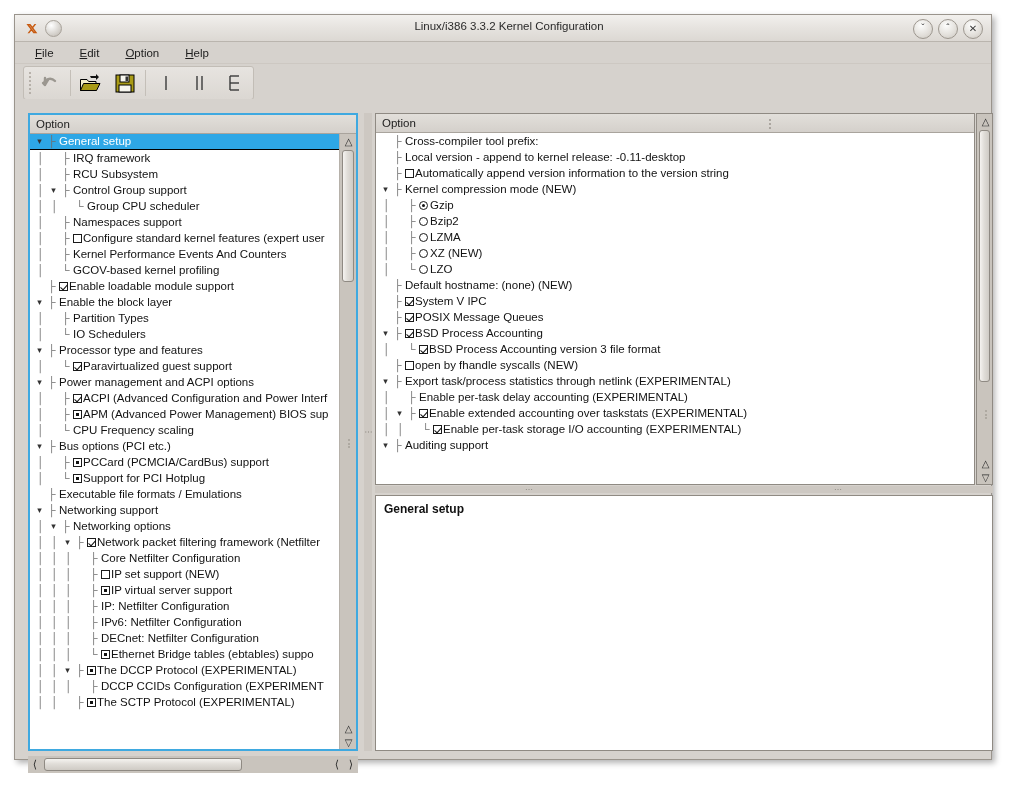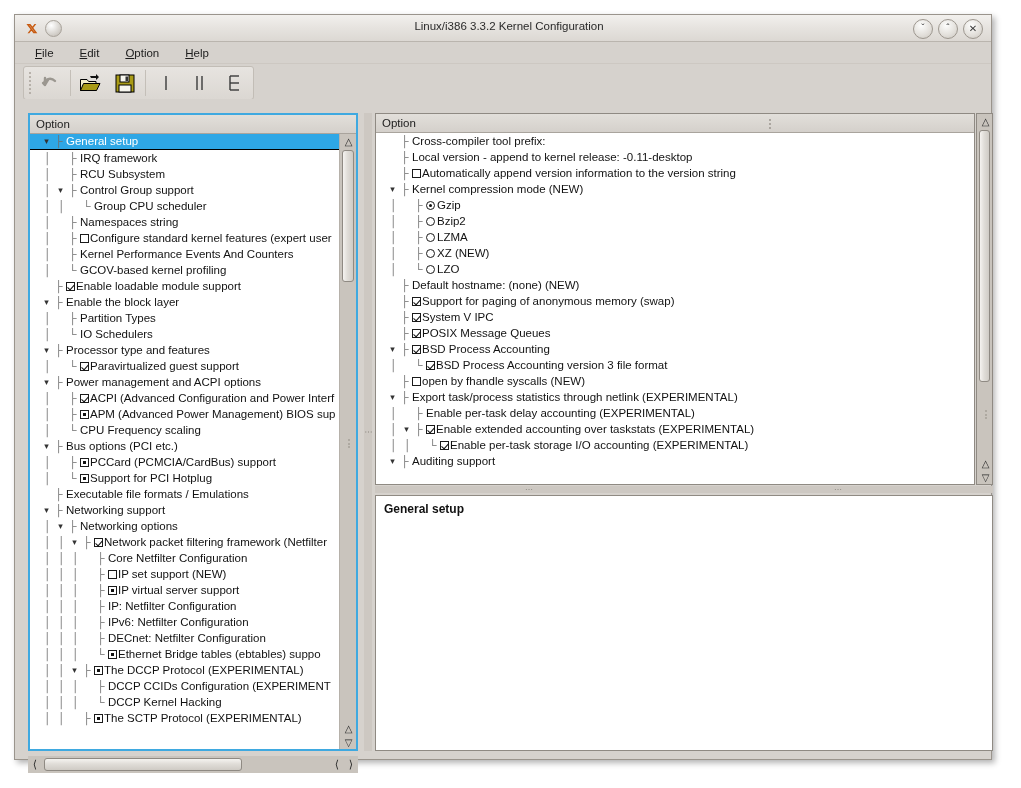--- a/index.html
+++ b/index.html
@@ -166,21 +166,21 @@
     overflow: hidden;
     background: #ffffff;
   }
   .trow {
     height: 16px;
     line-height: 16px;
     font-size: 11.5px;
     color: #121212;
     white-space: nowrap;
     position: relative;
-    padding-left: 11px;
+    padding-left: 4px;
   }
   .trow.sel {
     background: #2ea7e6;
     color: #ffffff;
     border-bottom: 1px solid #000000;
     height: 15px; line-height: 15px;
   }
   .branch {
     display: inline-block;
     width: 14px;
@@ -411,21 +411,21 @@
       <div class="left-pane">
         <div class="pane-header">
           <span>Option</span>
         </div>
         <div class="tree" id="left-tree">
             <div class="trow sel"><span class="twisty">▾</span><span class="branch">├</span><span>General setup</span></div>
             <div class="trow"><span class="branch">│</span><span class="twisty"></span><span class="branch">├</span><span>IRQ framework</span></div>
             <div class="trow"><span class="branch">│</span><span class="twisty"></span><span class="branch">├</span><span>RCU Subsystem</span></div>
             <div class="trow"><span class="branch">│</span><span class="twisty">▾</span><span class="branch">├</span><span>Control Group support</span></div>
             <div class="trow"><span class="branch">│</span><span class="branch">│</span><span class="twisty"></span><span class="branch">└</span><span>Group CPU scheduler</span></div>
-            <div class="trow"><span class="branch">│</span><span class="twisty"></span><span class="branch">├</span><span>Namespaces string</span></div>
+            <div class="trow"><span class="branch">│</span><span class="twisty"></span><span class="branch">├</span><span>Namespaces support</span></div>
             <div class="trow"><span class="branch">│</span><span class="twisty"></span><span class="branch">├</span><span class="cbox"></span><span>Configure standard kernel features (expert user</span></div>
             <div class="trow"><span class="branch">│</span><span class="twisty"></span><span class="branch">├</span><span>Kernel Performance Events And Counters</span></div>
             <div class="trow"><span class="branch">│</span><span class="twisty"></span><span class="branch">└</span><span>GCOV-based kernel profiling</span></div>
             <div class="trow"><span class="twisty"></span><span class="branch">├</span><span class="cbox checked"></span><span>Enable loadable module support</span></div>
             <div class="trow"><span class="twisty">▾</span><span class="branch">├</span><span>Enable the block layer</span></div>
             <div class="trow"><span class="branch">│</span><span class="twisty"></span><span class="branch">├</span><span>Partition Types</span></div>
             <div class="trow"><span class="branch">│</span><span class="twisty"></span><span class="branch">└</span><span>IO Schedulers</span></div>
             <div class="trow"><span class="twisty">▾</span><span class="branch">├</span><span>Processor type and features</span></div>
             <div class="trow"><span class="branch">│</span><span class="twisty"></span><span class="branch">└</span><span class="cbox checked"></span><span>Paravirtualized guest support</span></div>
             <div class="trow"><span class="twisty">▾</span><span class="branch">├</span><span>Power management and ACPI options</span></div>
@@ -441,21 +441,20 @@
             <div class="trow"><span class="branch">│</span><span class="branch">│</span><span class="twisty">▾</span><span class="branch">├</span><span class="cbox checked"></span><span>Network packet filtering framework (Netfilter</span></div>
             <div class="trow"><span class="branch">│</span><span class="branch">│</span><span class="branch">│</span><span class="twisty"></span><span class="branch">├</span><span>Core Netfilter Configuration</span></div>
             <div class="trow"><span class="branch">│</span><span class="branch">│</span><span class="branch">│</span><span class="twisty"></span><span class="branch">├</span><span class="cbox"></span><span>IP set support (NEW)</span></div>
             <div class="trow"><span class="branch">│</span><span class="branch">│</span><span class="branch">│</span><span class="twisty"></span><span class="branch">├</span><span class="cbox dotted"></span><span>IP virtual server support</span></div>
             <div class="trow"><span class="branch">│</span><span class="branch">│</span><span class="branch">│</span><span class="twisty"></span><span class="branch">├</span><span>IP: Netfilter Configuration</span></div>
             <div class="trow"><span class="branch">│</span><span class="branch">│</span><span class="branch">│</span><span class="twisty"></span><span class="branch">├</span><span>IPv6: Netfilter Configuration</span></div>
             <div class="trow"><span class="branch">│</span><span class="branch">│</span><span class="branch">│</span><span class="twisty"></span><span class="branch">├</span><span>DECnet: Netfilter Configuration</span></div>
             <div class="trow"><span class="branch">│</span><span class="branch">│</span><span class="branch">│</span><span class="twisty"></span><span class="branch">└</span><span class="cbox dotted"></span><span>Ethernet Bridge tables (ebtables) suppo</span></div>
             <div class="trow"><span class="branch">│</span><span class="branch">│</span><span class="twisty">▾</span><span class="branch">├</span><span class="cbox dotted"></span><span>The DCCP Protocol (EXPERIMENTAL)</span></div>
             <div class="trow"><span class="branch">│</span><span class="branch">│</span><span class="branch">│</span><span class="twisty"></span><span class="branch">├</span><span>DCCP CCIDs Configuration (EXPERIMENT</span></div>
-            <div class="trow"><span class="branch">│</span><span class="branch">│</span><span class="branch">│</span><span class="twisty"></span><span class="branch">└</span><span>DCCP Kernel Hacking</span></div>
             <div class="trow"><span class="branch">│</span><span class="branch">│</span><span class="twisty"></span><span class="branch">├</span><span class="cbox dotted"></span><span>The SCTP Protocol (EXPERIMENTAL)</span></div>
           </div>
 
         <div class="vscroll" style="right:0; top:19px; bottom:0; width:17px;">
           <div class="sb-arrow" style="top:0;">△</div>
           <div class="vthumb" style="top:16px; height:130px;"></div>
           <div class="vtrack-grip" style="top:305px;">
               <i></i>
               <i></i>
               <i></i>
@@ -489,21 +488,20 @@
             <div class="trow"><span class="twisty"></span><span class="branch">├</span><span>Cross-compiler tool prefix:</span></div>
             <div class="trow"><span class="twisty"></span><span class="branch">├</span><span>Local version - append to kernel release: -0.11-desktop</span></div>
             <div class="trow"><span class="twisty"></span><span class="branch">├</span><span class="cbox"></span><span>Automatically append version information to the version string</span></div>
             <div class="trow"><span class="twisty">▾</span><span class="branch">├</span><span>Kernel compression mode (NEW)</span></div>
             <div class="trow"><span class="branch">│</span><span class="twisty"></span><span class="branch">├</span><span class="rbox on"></span><span>Gzip</span></div>
             <div class="trow"><span class="branch">│</span><span class="twisty"></span><span class="branch">├</span><span class="rbox"></span><span>Bzip2</span></div>
             <div class="trow"><span class="branch">│</span><span class="twisty"></span><span class="branch">├</span><span class="rbox"></span><span>LZMA</span></div>
             <div class="trow"><span class="branch">│</span><span class="twisty"></span><span class="branch">├</span><span class="rbox"></span><span>XZ (NEW)</span></div>
             <div class="trow"><span class="branch">│</span><span class="twisty"></span><span class="branch">└</span><span class="rbox"></span><span>LZO</span></div>
             <div class="trow"><span class="twisty"></span><span class="branch">├</span><span>Default hostname: (none) (NEW)</span></div>
-            <div class="trow"><span class="twisty"></span><span class="branch">├</span><span class="cbox checked"></span><span>Support for paging of anonymous memory (swap)</span></div>
             <div class="trow"><span class="twisty"></span><span class="branch">├</span><span class="cbox checked"></span><span>System V IPC</span></div>
             <div class="trow"><span class="twisty"></span><span class="branch">├</span><span class="cbox checked"></span><span>POSIX Message Queues</span></div>
             <div class="trow"><span class="twisty">▾</span><span class="branch">├</span><span class="cbox checked"></span><span>BSD Process Accounting</span></div>
             <div class="trow"><span class="branch">│</span><span class="twisty"></span><span class="branch">└</span><span class="cbox checked"></span><span>BSD Process Accounting version 3 file format</span></div>
             <div class="trow"><span class="twisty"></span><span class="branch">├</span><span class="cbox"></span><span>open by fhandle syscalls (NEW)</span></div>
             <div class="trow"><span class="twisty">▾</span><span class="branch">├</span><span>Export task/process statistics through netlink (EXPERIMENTAL)</span></div>
             <div class="trow"><span class="branch">│</span><span class="twisty"></span><span class="branch">├</span><span>Enable per-task delay accounting (EXPERIMENTAL)</span></div>
             <div class="trow"><span class="branch">│</span><span class="twisty">▾</span><span class="branch">├</span><span class="cbox checked"></span><span>Enable extended accounting over taskstats (EXPERIMENTAL)</span></div>
             <div class="trow"><span class="branch">│</span><span class="branch">│</span><span class="twisty"></span><span class="branch">└</span><span class="cbox checked"></span><span>Enable per-task storage I/O accounting (EXPERIMENTAL)</span></div>
             <div class="trow"><span class="twisty">▾</span><span class="branch">├</span><span>Auditing support</span></div>

